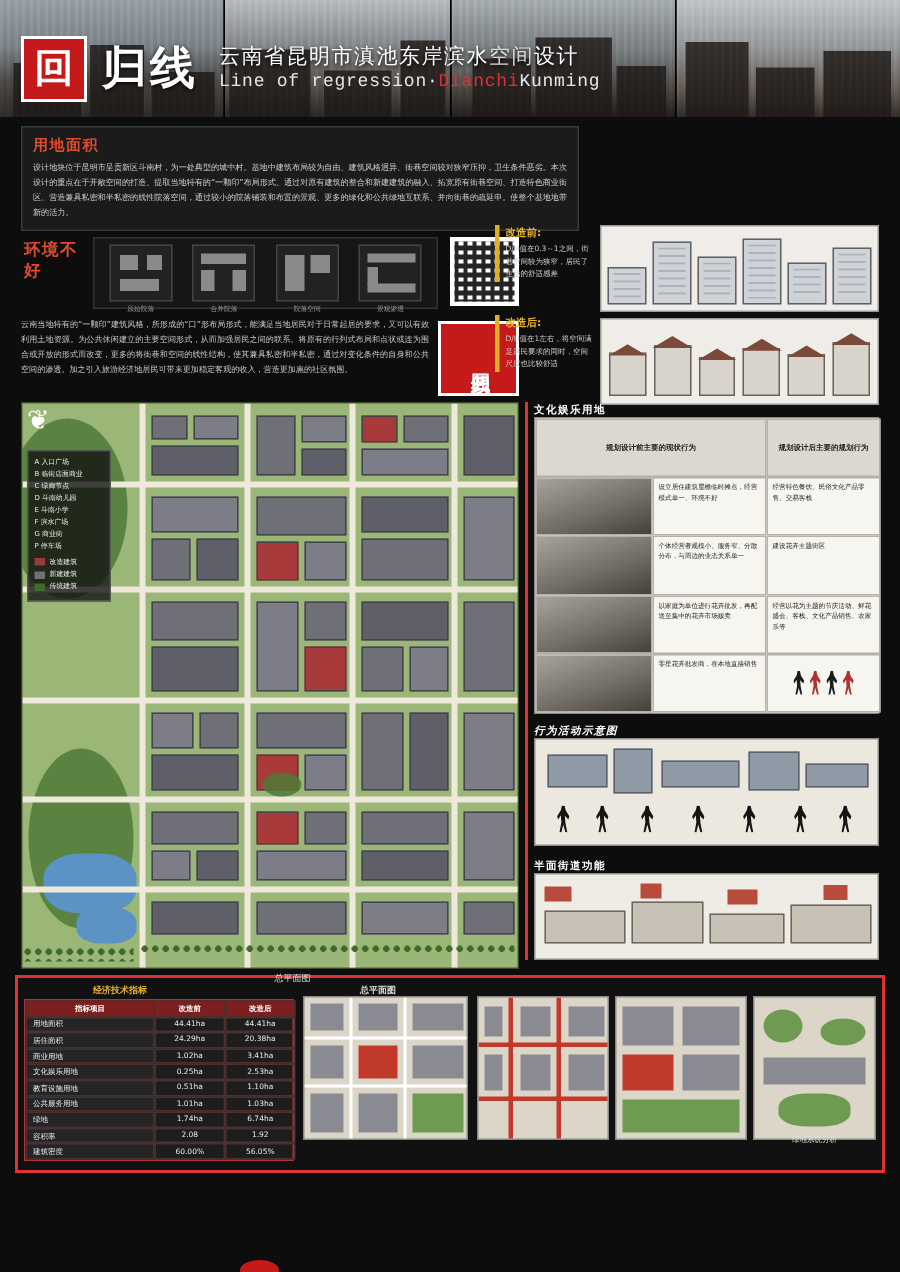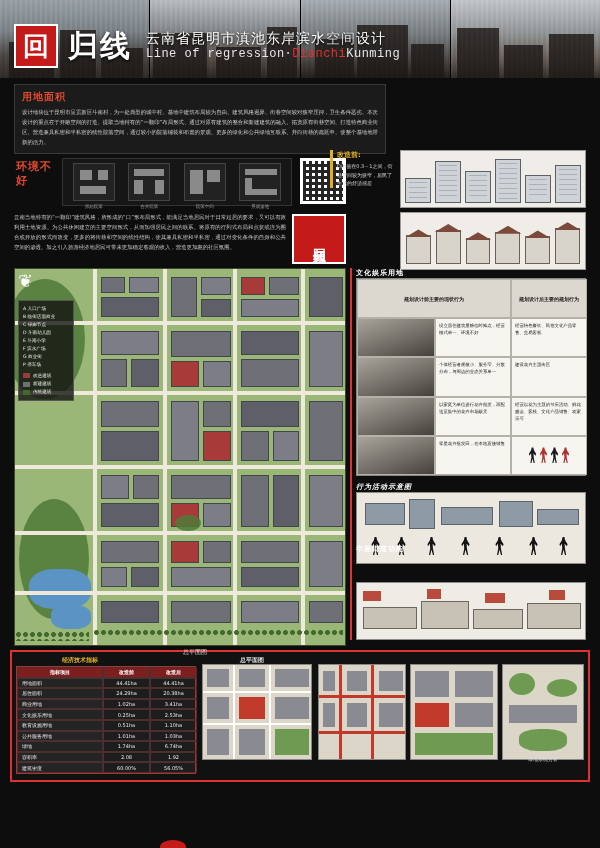--- a/index.html
+++ b/index.html
@@ -198,21 +198,21 @@
 
   .behav-head { top: 482px; left: 356px; font-style: italic; }
   .behav-panel {
     top: 492px; left: 356px; width: 230px; height: 72px;
     background: #ece8e0; border: 1px solid #8d8d8d; overflow: hidden;
   }
   .bh-bar { position: absolute; background: #8e9aa6; border: .5px solid #5b636b; }
   .bh-fig { position: absolute; width: 9px; height: 18px; background: #151515;
     clip-path: polygon(40% 0,60% 0,68% 18%,95% 40%,88% 52%,62% 38%,66% 64%,80% 100%,66% 100%,50% 70%,36% 100%,22% 100%,36% 62%,32% 36%,12% 52%,5% 40%,32% 18%); }
 
-  .flat-head { top: 544px; left: 356px; }
+  .flat-head { top: 572px; left: 356px; }
   .flat-panel {
     top: 582px; left: 356px; width: 230px; height: 58px;
     background: #efece5; border: 1px solid #8d8d8d; overflow: hidden;
   }
   .fp-sec { position: absolute; background: #c8c2b6; border: .5px solid #6c675e; }
   .fp-col { position: absolute; background: #b94b3c; }
 
   
   .bottom-frame {
     top: 650px; left: 10px; width: 580px; height: 132px;
@@ -335,20 +335,24 @@
   <div class="panel qr">
       <div class="g"></div>
     </div>
 
   <div class="panel para2">云南当地特有的“一颗印”建筑风格，所形成的“口”形布局形式，能满足当地居民对于日常起居的要求，又可以有效利用土地资源。为公共休闲建立的主要空间形式，从而加强居民之间的联系。将原有的行列式布局和点状或连为围合或开放的形式而改变，更多的将街巷和空间的线性结构，使其兼具私密和半私密，通过对变化条件的自身和公共空间的渗透。加之引入旅游经济地居民可带来更加稳定客观的收入，营造更加惠的社区氛围。</div>
   <div class="panel redmark">回归线</div>
 
   <div class="panel mod-before mod-block">
     <div class="mod-title">改造前:</div>
     <div class="mod-text">D/H值在0.3～1之间，街巷空间较为狭窄，居民了生活的舒适感差</div>
+  </div>
+  <div class="panel mod-after mod-block">
+    <div class="mod-title">改造后:</div>
+    <div class="mod-text">D/H值在1左右，将空间满足居民要求的同时，空间尺度也比较舒适</div>
   </div>
 
   <div class="panel elev-panel elev-top">
     <div class="elev-row">
       <div class="tower" style="height:52%"></div>
         <div class="tower" style="height:88%"></div>
       <div class="tower" style="height:66%"></div>
         <div class="tower" style="height:92%"></div>
       <div class="tower" style="height:58%"></div>
         <div class="tower" style="height:80%"></div>

